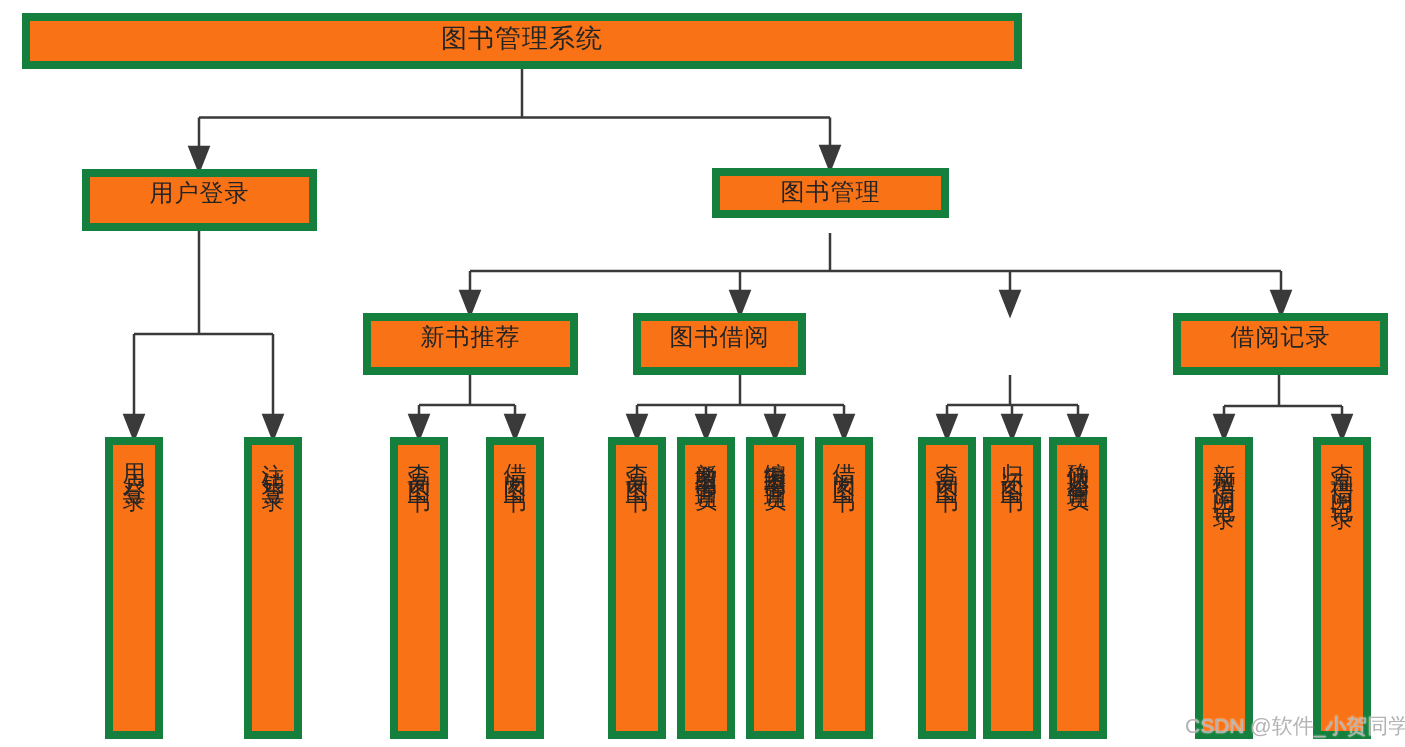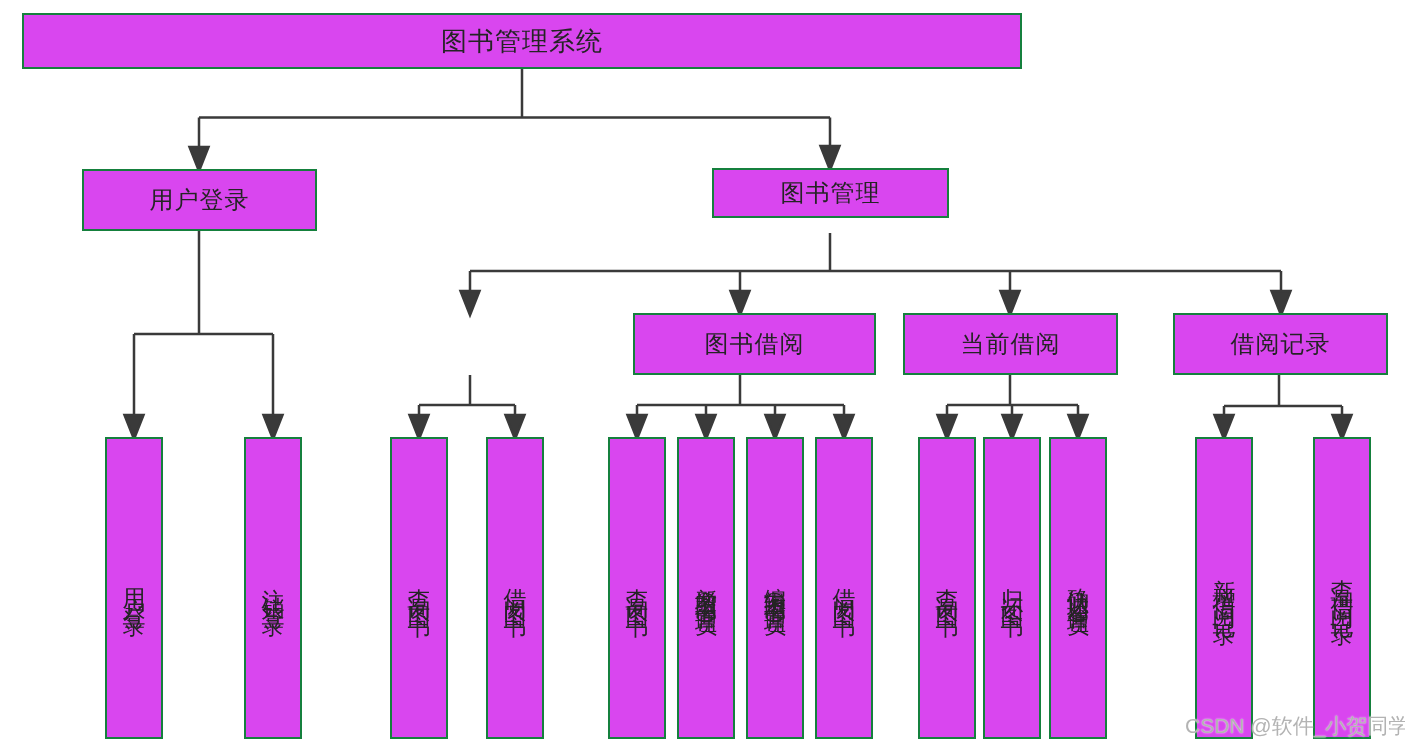--- a/index.html
+++ b/index.html
@@ -2,22 +2,22 @@
 <html><head>
 <meta charset="utf-8">
 <style>
   html,body{margin:0;padding:0;background:#ffffff;}
   .stage{
     position:relative;width:1405px;height:747px;background:#ffffff;overflow:hidden;
     font-family:"Liberation Sans","DejaVu Sans",sans-serif;color:#222222;
   }
   svg.wires{position:absolute;left:0;top:0;z-index:0;}
   .node{
-    position:absolute;box-sizing:border-box;background:#d946ef;
-    border:2px solid #15803d;display:flex;align-items:center;justify-content:center;
+    position:absolute;box-sizing:border-box;background:#f97316;
+    border:8px solid #15803d;display:flex;align-items:flex-start;justify-content:center;
     z-index:1;
   }
   .node .lbl{color:#242424;}
   .h1 .lbl{font-size:26px;letter-spacing:1px;}
   .h2 .lbl{font-size:24px;letter-spacing:1px;}
   .h3 .lbl{font-size:24px;letter-spacing:1px;}
   .leaf .lbl{
     writing-mode:vertical-rl;text-orientation:mixed;
     font-size:23px;letter-spacing:9px;line-height:1;
   }
@@ -74,25 +74,25 @@
     <span class="lbl">图书管理系统</span>
   </div>
 
   <div class="node h2" style="left:82px;top:169px;width:235px;height:62px">
     <span class="lbl">用户登录</span>
   </div>
   <div class="node h2" style="left:712px;top:168px;width:237px;height:50px">
     <span class="lbl">图书管理</span>
   </div>
 
-  <div class="node h3" style="left:633px;top:313px;width:243px;height:62px">
+  <div class="node h3" style="left:363px;top:313px;width:215px;height:62px">
+    <span class="lbl">新书推荐</span>
+  </div>
+  <div class="node h3" style="left:633px;top:313px;width:173px;height:62px">
     <span class="lbl">图书借阅</span>
-  </div>
-  <div class="node h3" style="left:903px;top:313px;width:215px;height:62px">
-    <span class="lbl">当前借阅</span>
   </div>
   <div class="node h3" style="left:1173px;top:313px;width:215px;height:62px">
     <span class="lbl">借阅记录</span>
   </div>
 
   <div class="node leaf" style="left:105px;top:437px;width:58px;height:302px">
     <span class="lbl">用户登录</span>
   </div>
   <div class="node leaf" style="left:244px;top:437px;width:58px;height:302px">
     <span class="lbl">注销登录</span>

